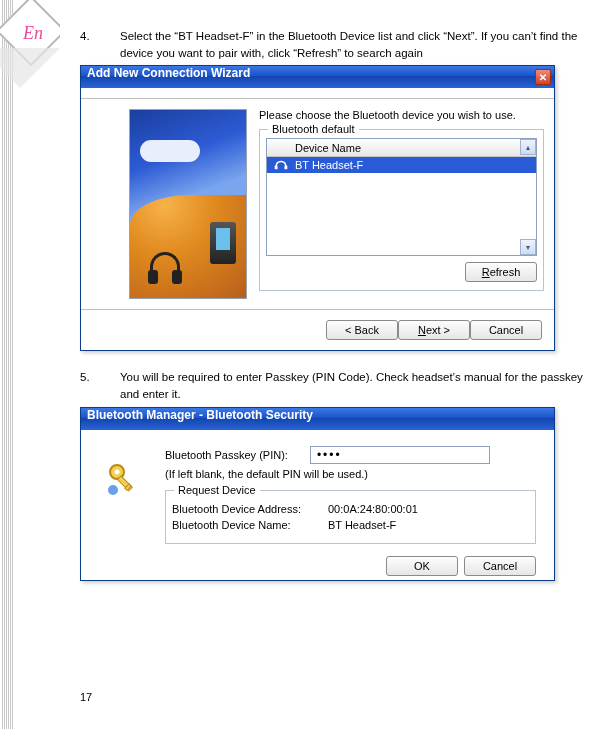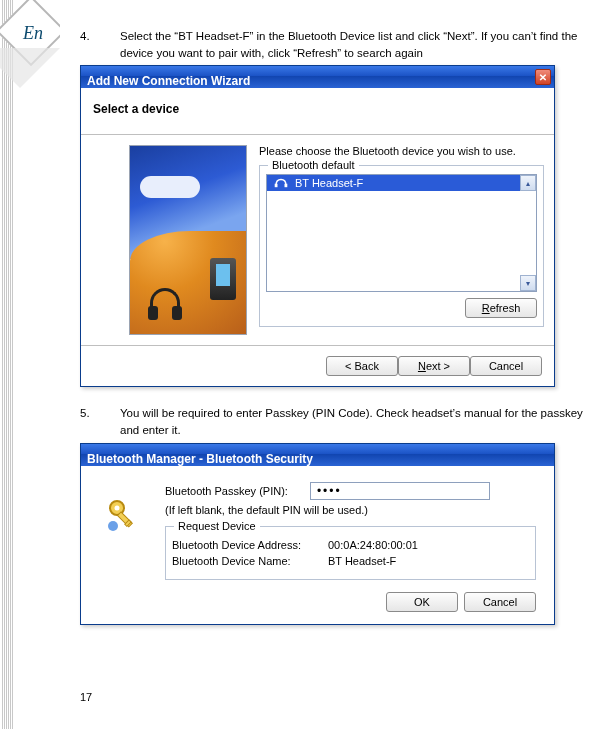--- a/index.html
+++ b/index.html
@@ -35,21 +35,21 @@
     border: 2px solid #b7b7b7;
     transform: rotate(45deg);
   }
   .diamond-label {
     position:absolute;
     left:18px; top:18px;
     width:30px; height:30px;
     display:flex; align-items:center; justify-content:center;
     font-family: Georgia, "Times New Roman", serif;
     font-size:18px;
-    color:#0c4a6e;
+    color:#ec4899;
     font-style:italic;
   }
   .diamond-wedge {
     position:absolute;
     left:-20px; top:48px;
     width:0;height:0;
     border-left:40px solid transparent;
     border-right:40px solid transparent;
     border-top:40px solid #e5e5e5;
     transform: rotate(0deg);
@@ -76,21 +76,21 @@
   .window {
     width: 475px;
     border: 1px solid #0a3c8c;
     box-shadow: 2px 2px 4px rgba(0,0,0,.2);
     margin-top:2px;
     margin-bottom:18px;
   }
   .titlebar {
     height: 22px;
     background: linear-gradient(to bottom, #3a78e7 0%, #1b53c6 45%, #1145b0 46%, #2a63d4 100%);
-    display:flex; align-items:flex-end;
+    display:flex; align-items:flex-start;
     color:#fff;
     font-weight:bold;
     font-size:12px;
     padding-left:6px;
     position:relative;
   }
   .closebox {
     position:absolute; right:3px; top:3px;
     width:16px;height:16px;
     background: linear-gradient(#f08b7a,#d04326);
@@ -221,21 +221,21 @@
     border-radius:3px;
     font-size:11px;
     display:inline-flex; align-items:center; justify-content:center;
     padding:0 10px;
   }
   .btn u{ text-decoration: underline; }
 
   
   .bm-body {
     background:#fff;
-    padding:16px 18px 12px 18px;
+    padding:16px 18px 4px 18px;
     font-size:11px;
   }
   .bm-row {
     display:flex; align-items:flex-start; gap:18px;
   }
   .bm-icon{
     width:48px; display:flex; justify-content:center; padding-top:14px;
   }
   .bm-main{ flex:1; }
   .pinrow { display:flex; align-items:center; gap:22px; margin-bottom:4px; }
@@ -275,35 +275,37 @@
     <div class="num">4.</div>
     <div class="txt">Select the “BT Headset-F” in the Bluetooth Device list and click “Next”. If you can’t find the device you want to pair with, click “Refresh” to search again</div>
   </div>
 
   <div class="window">
     <div class="titlebar">
       <span>Add New Connection Wizard</span>
       <div class="closebox">✕</div>
     </div>
     <div class="winbody">
-      <div class="wiz-head">Select a device</div>
       <div class="divider"></div>
       <div class="wiz-main">
         <div class="wiz-left">
           <div class="art-sky"></div>
           <div class="art-cloud"></div>
           <div class="art-ground"></div>
           <div class="art-device"></div>
           <div class="art-headset"></div>
         </div>
         <div class="wiz-right">
           <div class="prompt-line">Please choose the Bluetooth device you wish to use.</div>
           <div class="groupbox">
             <div class="groupbox-legend">Bluetooth default</div>
             <div class="list">
+              <div class="list-header">
+                <span>Device Name</span>
+              </div>
               <div class="list-row">
                 <span class="row-icon">
                   <svg viewBox="0 0 20 14">
                       <path d="M3 10 Q3 2 10 2 Q17 2 17 10" fill="none" stroke="#fff" stroke-width="2"></path>
                       <rect x="1" y="8" width="4" height="5" fill="#fff"></rect>
                       <rect x="15" y="8" width="4" height="5" fill="#fff"></rect>
                     </svg>
                 </span>
                 <span>BT Headset-F</span>
               </div>

